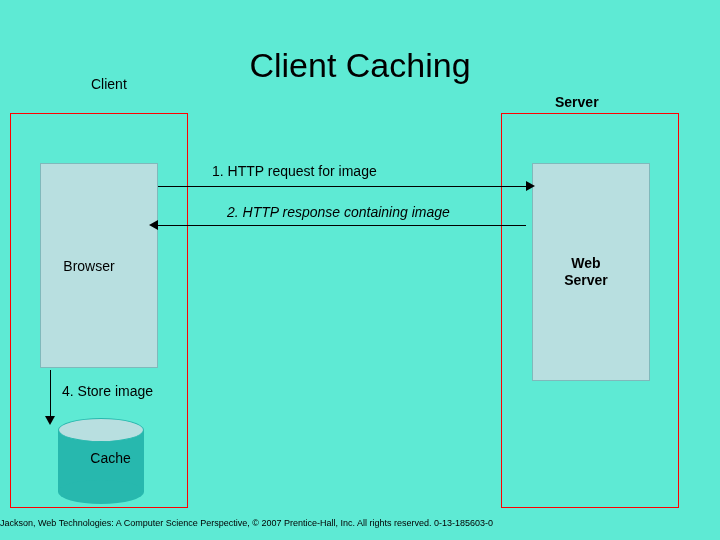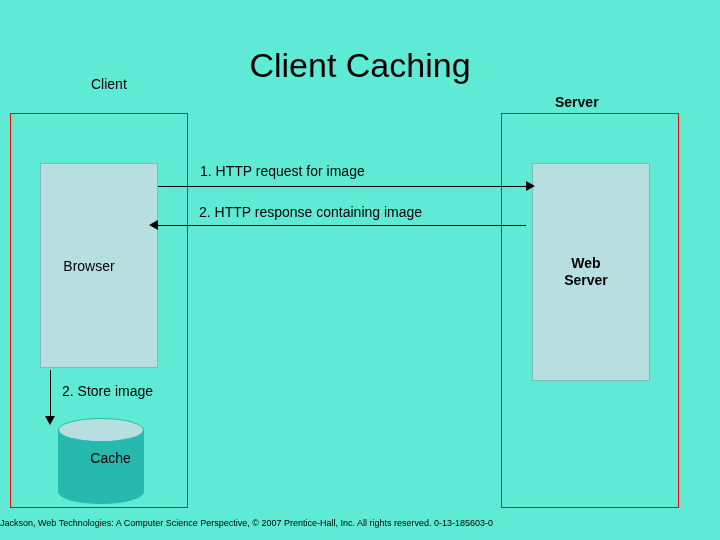--- a/index.html
+++ b/index.html
@@ -92,22 +92,22 @@
     border-bottom: 5px solid transparent;
     border-right: 9px solid #000000;
   }
 
   .arrow-label {
     font-size: 14px;
     color: #000000;
     text-align: center;
     white-space: nowrap;
   }
-  #label1 { left: 200px; top: 163px; text-align: center; }
-  #label2 { left: 199px; top: 204px; }
+  #label1 { left: 212px; top: 163px; text-align: center; }
+  #label2 { left: 227px; top: 204px; font-style: italic; }
 
   
   #arrow3-line {
     left: 50px; top: 370px;
     width: 1px; height: 48px;
     background: #000000;
   }
   #arrow3-head {
     left: 45px; top: 416px;
     width: 0; height: 0;
@@ -187,21 +187,21 @@
   <div class="abs arrow-line" id="arrow1-line"></div>
   <div class="abs" id="arrow1-head"></div>
   <div class="abs arrow-label" id="label1">1. HTTP request for image</div>
 
   <div class="abs arrow-line" id="arrow2-line"></div>
   <div class="abs" id="arrow2-head"></div>
   <div class="abs arrow-label" id="label2">2. HTTP response containing image</div>
 
   <div class="abs" id="arrow3-line"></div>
   <div class="abs" id="arrow3-head"></div>
-  <div class="abs arrow-label" id="label3">2. Store image</div>
+  <div class="abs arrow-label" id="label3">4. Store image</div>
 
   <div class="abs" id="cylinder">
     <div id="cyl-body"></div>
     <div id="cyl-bottom"></div>
     <div id="cyl-top"></div>
     <div id="cache-text">Cache</div>
   </div>
 
   <div class="abs" id="footer">Jackson, Web Technologies: A Computer Science Perspective, © 2007 Prentice-Hall, Inc. All rights reserved. 0-13-185603-0</div>
 

